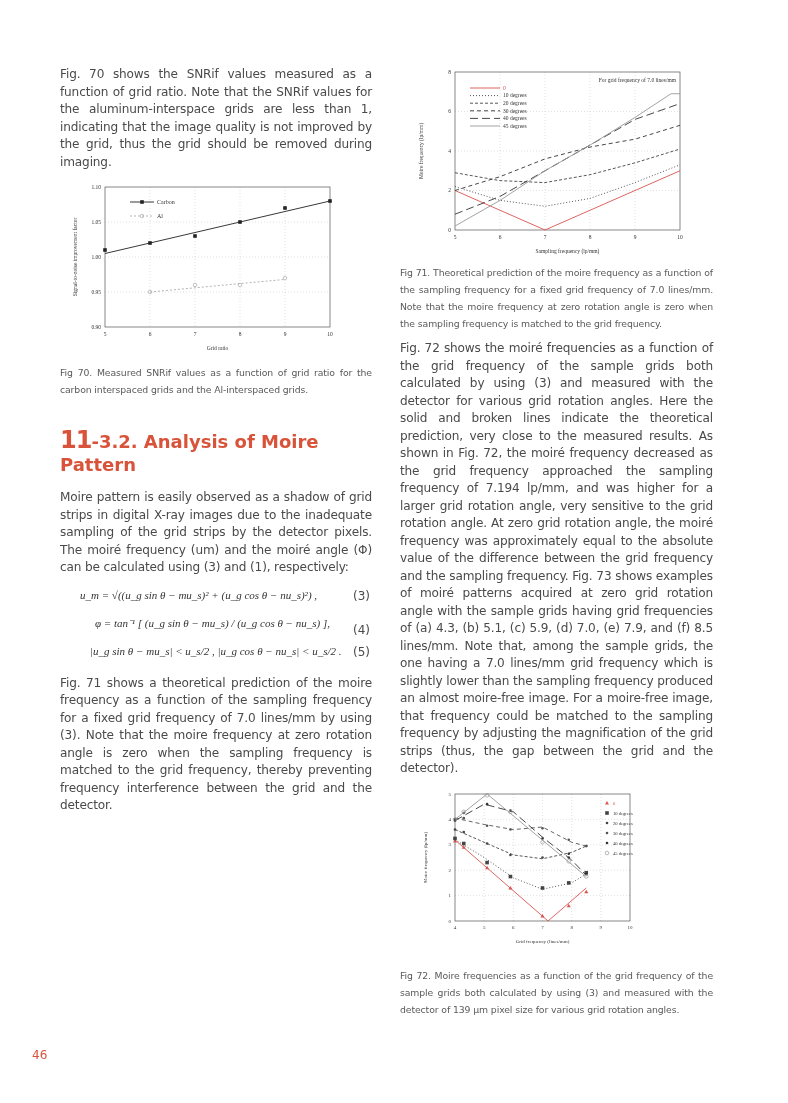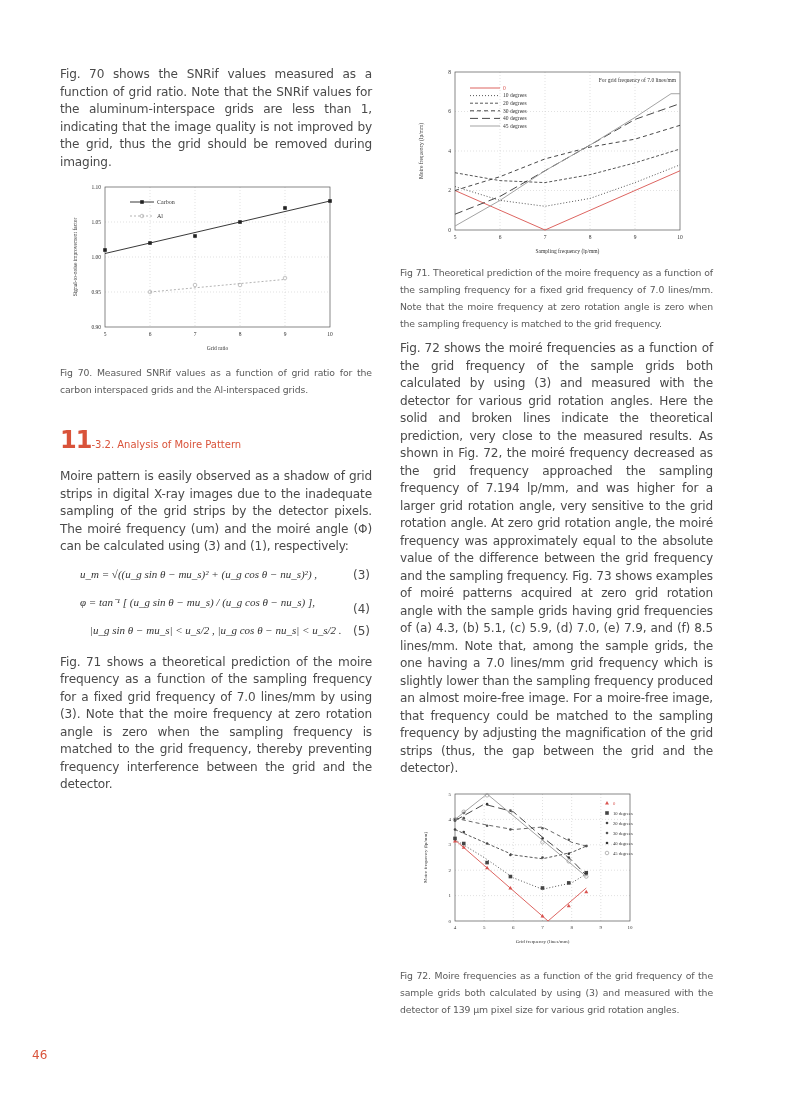--- a/index.html
+++ b/index.html
@@ -5,21 +5,21 @@
   html, body { margin: 0; padding: 0; background: #ffffff; }
   body { width: 788px; height: 1103px; position: relative; overflow: hidden;
          font-family: "DejaVu Sans", sans-serif; color: #4a4a4a; }
   .col { position: absolute; }
   .col-left { left: 60px; top: 66px; width: 312px; }
   .col-right { left: 400px; top: 60px; width: 313px; }
   .para { font-size: 12.1px; line-height: 17.5px; text-align: justify; margin: 0; letter-spacing: -0.15px; }
   .caption { font-size: 9.3px; line-height: 17px; color: #5a5a5a; text-align: justify; margin: 0; letter-spacing: -0.1px; }
   .section-heading { color: #d9533a; margin: 0; font-weight: bold; }
   .section-heading .num { font-size: 24px; font-weight: bold; letter-spacing: -1px; }
-  .section-heading .txt { font-size: 10px; font-weight: normal; text-align: right; }
+  .section-heading .txt { font-size: 18px; font-weight: bold; text-align: right; }
   .eq { font-family: "Liberation Serif", serif; font-size: 11px; color: #333; position: relative; height: 22px; }
   .eq .eqnum { position: absolute; right: 2px; top: 2px; font-family: "DejaVu Sans", sans-serif; font-size: 12px; color:#4a4a4a;}
   .eq .expr { position: absolute; left: 50px; top: 2px; font-style: italic; white-space: nowrap; }
   .page-number { position: absolute; left: 32px; top: 1048px; color: #d9533a; font-size: 12px; font-weight: normal; }
   svg text { font-family: "Liberation Serif", serif; }
 </style>
 </head>
 <body>
 
 <div class="col col-left">
@@ -74,21 +74,21 @@
   </div>
 
   <p class="para" style="margin-top:14px;">Moire pattern is easily observed as a shadow of grid strips in digital X-ray images due to the inadequate sampling of the grid strips by the detector pixels. The moiré frequency (um) and the moiré angle (Φ) can be calculated using (3) and (1), respectively:</p>
 
   <div style="margin-top:10px;">
     <div class="eq">
       <span class="expr" style="left:20px;">u_m = √((u_g sin θ − mu_s)² + (u_g cos θ − nu_s)²) ,</span>
       <span class="eqnum">(3)</span>
     </div>
     <div class="eq" style="height:34px;">
-      <span class="expr" style="left:20px;top:6px;font-style:italic;">φ = tan⁻¹ [ (u_g sin θ − mu_s) / (u_g cos θ − nu_s) ],</span>
+      <span class="expr" style="left:35px;top:6px;font-style:italic;">φ = tan⁻¹ [ (u_g sin θ − mu_s) / (u_g cos θ − nu_s) ],</span>
       <span class="eqnum" style="top:14px;">(4)</span>
     </div>
   </div>
 
 
   <div class="eq" style="height:26px;">
     <span class="expr" style="left:30px;">|u_g sin θ − mu_s| &lt; u_s/2 ,  |u_g cos θ − nu_s| &lt; u_s/2 .</span>
     <span class="eqnum">(5)</span>
   </div>
 

